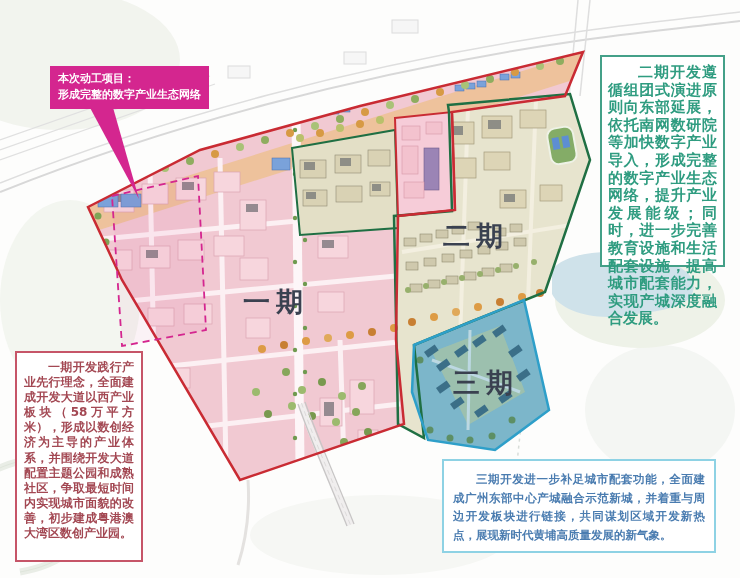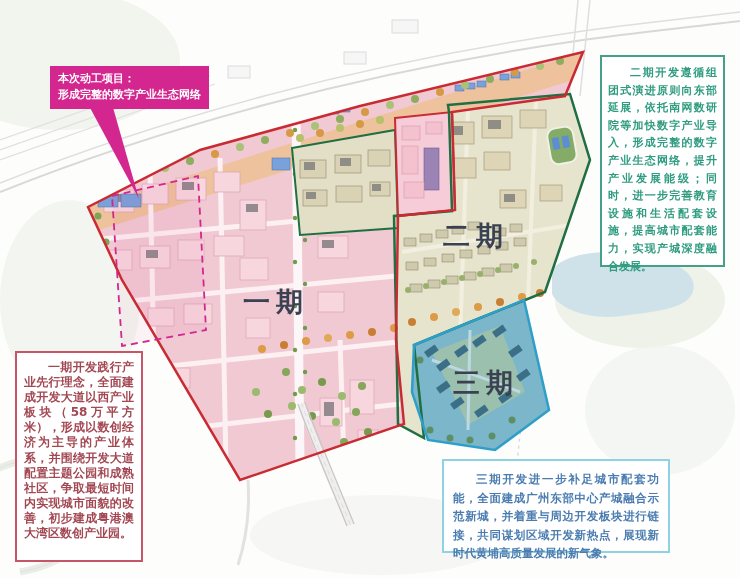--- a/index.html
+++ b/index.html
@@ -22,24 +22,24 @@
   .note1{
     left:15px;top:351px;width:128px;height:211px;
     border:2px solid var(--note1-border,#c65568);
     color:var(--note1-text,#a34853);
     font-size:12px;line-height:15.1px;padding:7px 7px;box-sizing:border-box;
   }
   .note2{
     left:600px;top:55px;width:125px;height:212px;
     border:2px solid var(--note2-border,#44a088);
     color:var(--note2-text,#2f9c80);
-    font-size:11px;line-height:17.6px;padding:7px 6px;box-sizing:border-box;
+    font-size:15px;line-height:17.6px;padding:7px 6px;box-sizing:border-box;
   }
   .note3{
-    left:442px;top:459px;width:228px;height:94px;
+    left:442px;top:459px;width:274px;height:94px;
     border:2px solid var(--note3-border,#8ed2e4);
     color:var(--note3-text,#4a7cb0);
     font-size:11.5px;line-height:18.6px;padding:9px 9px;box-sizing:border-box;
   }
   .phase-label{
     font-weight:700;font-size:27px;letter-spacing:6px;
     fill:var(--label-color,#3a4150);
   }
 </style>
 </head>

